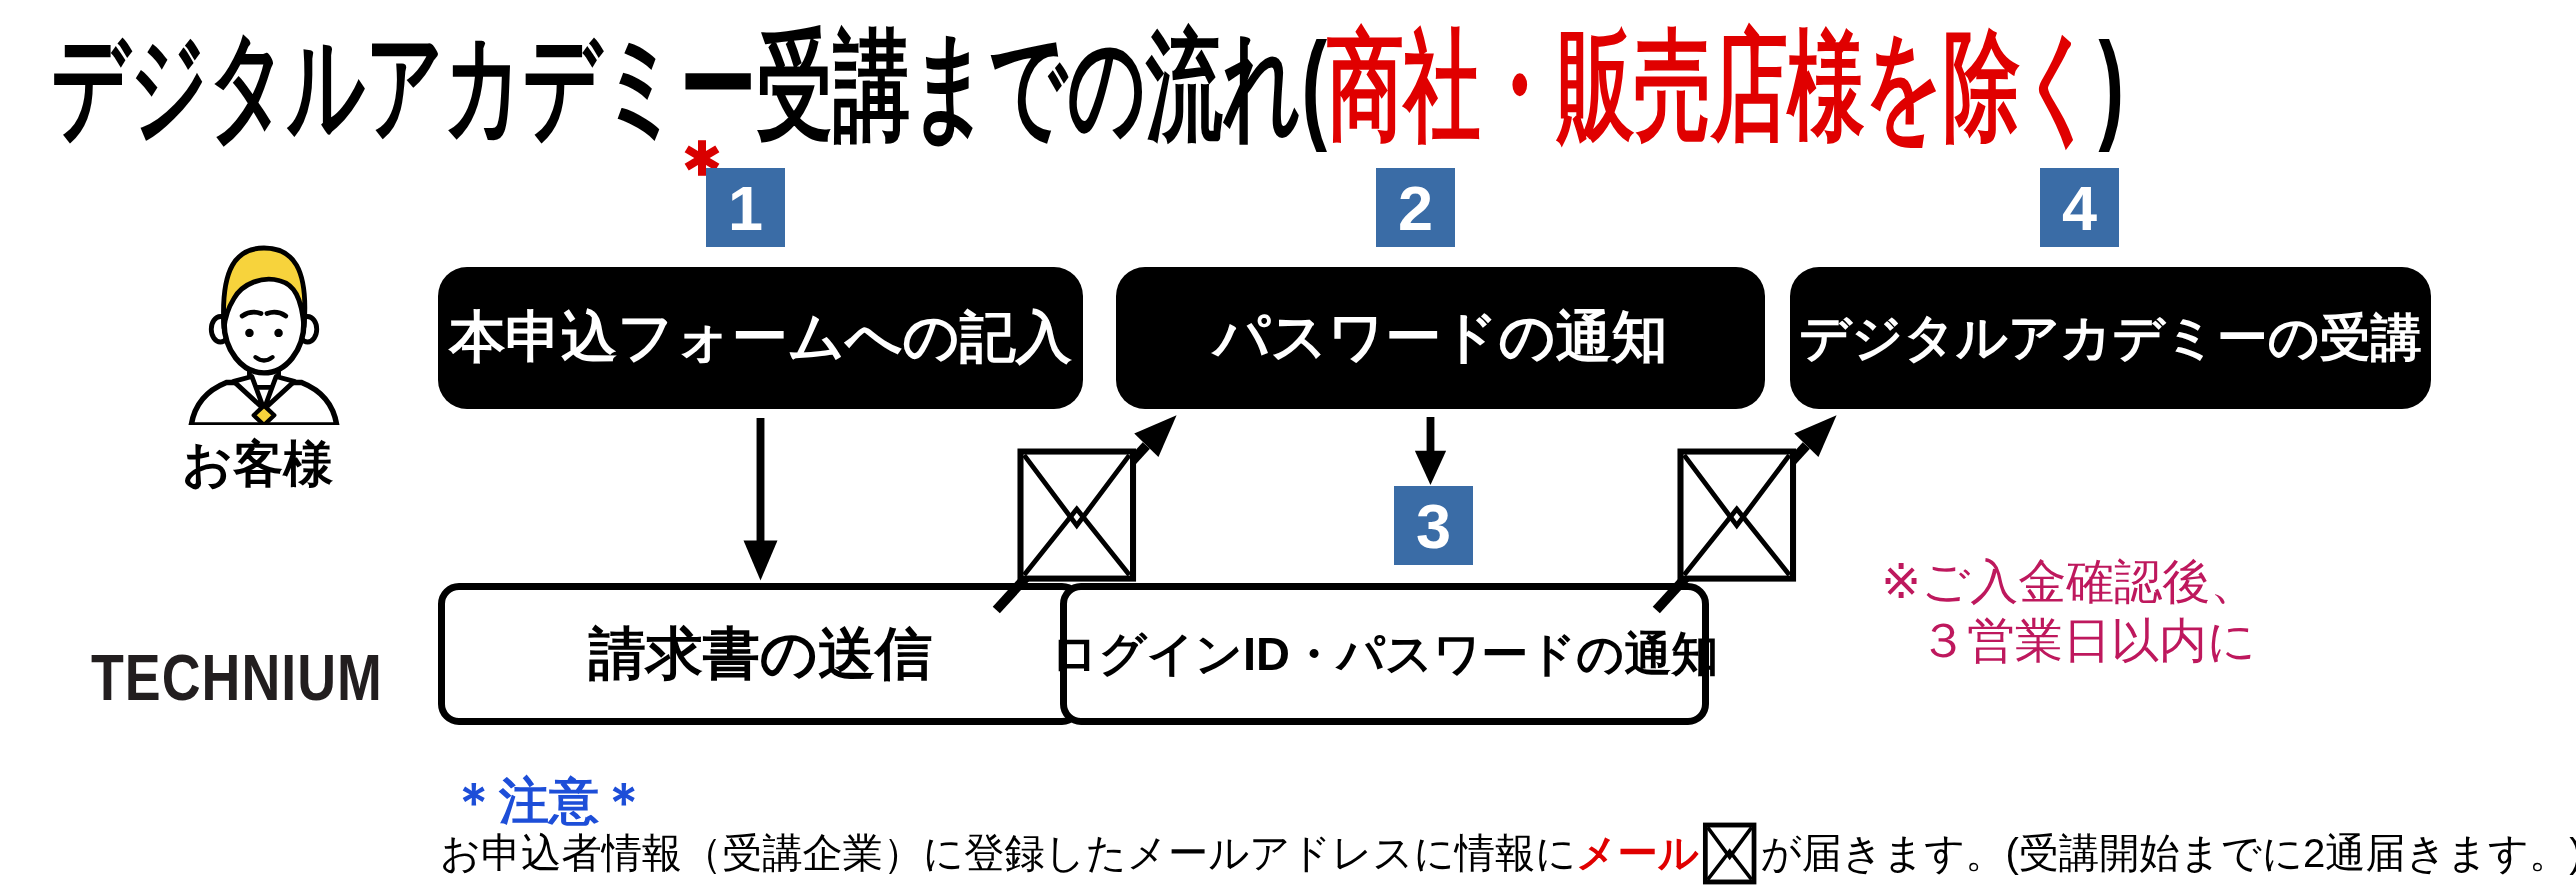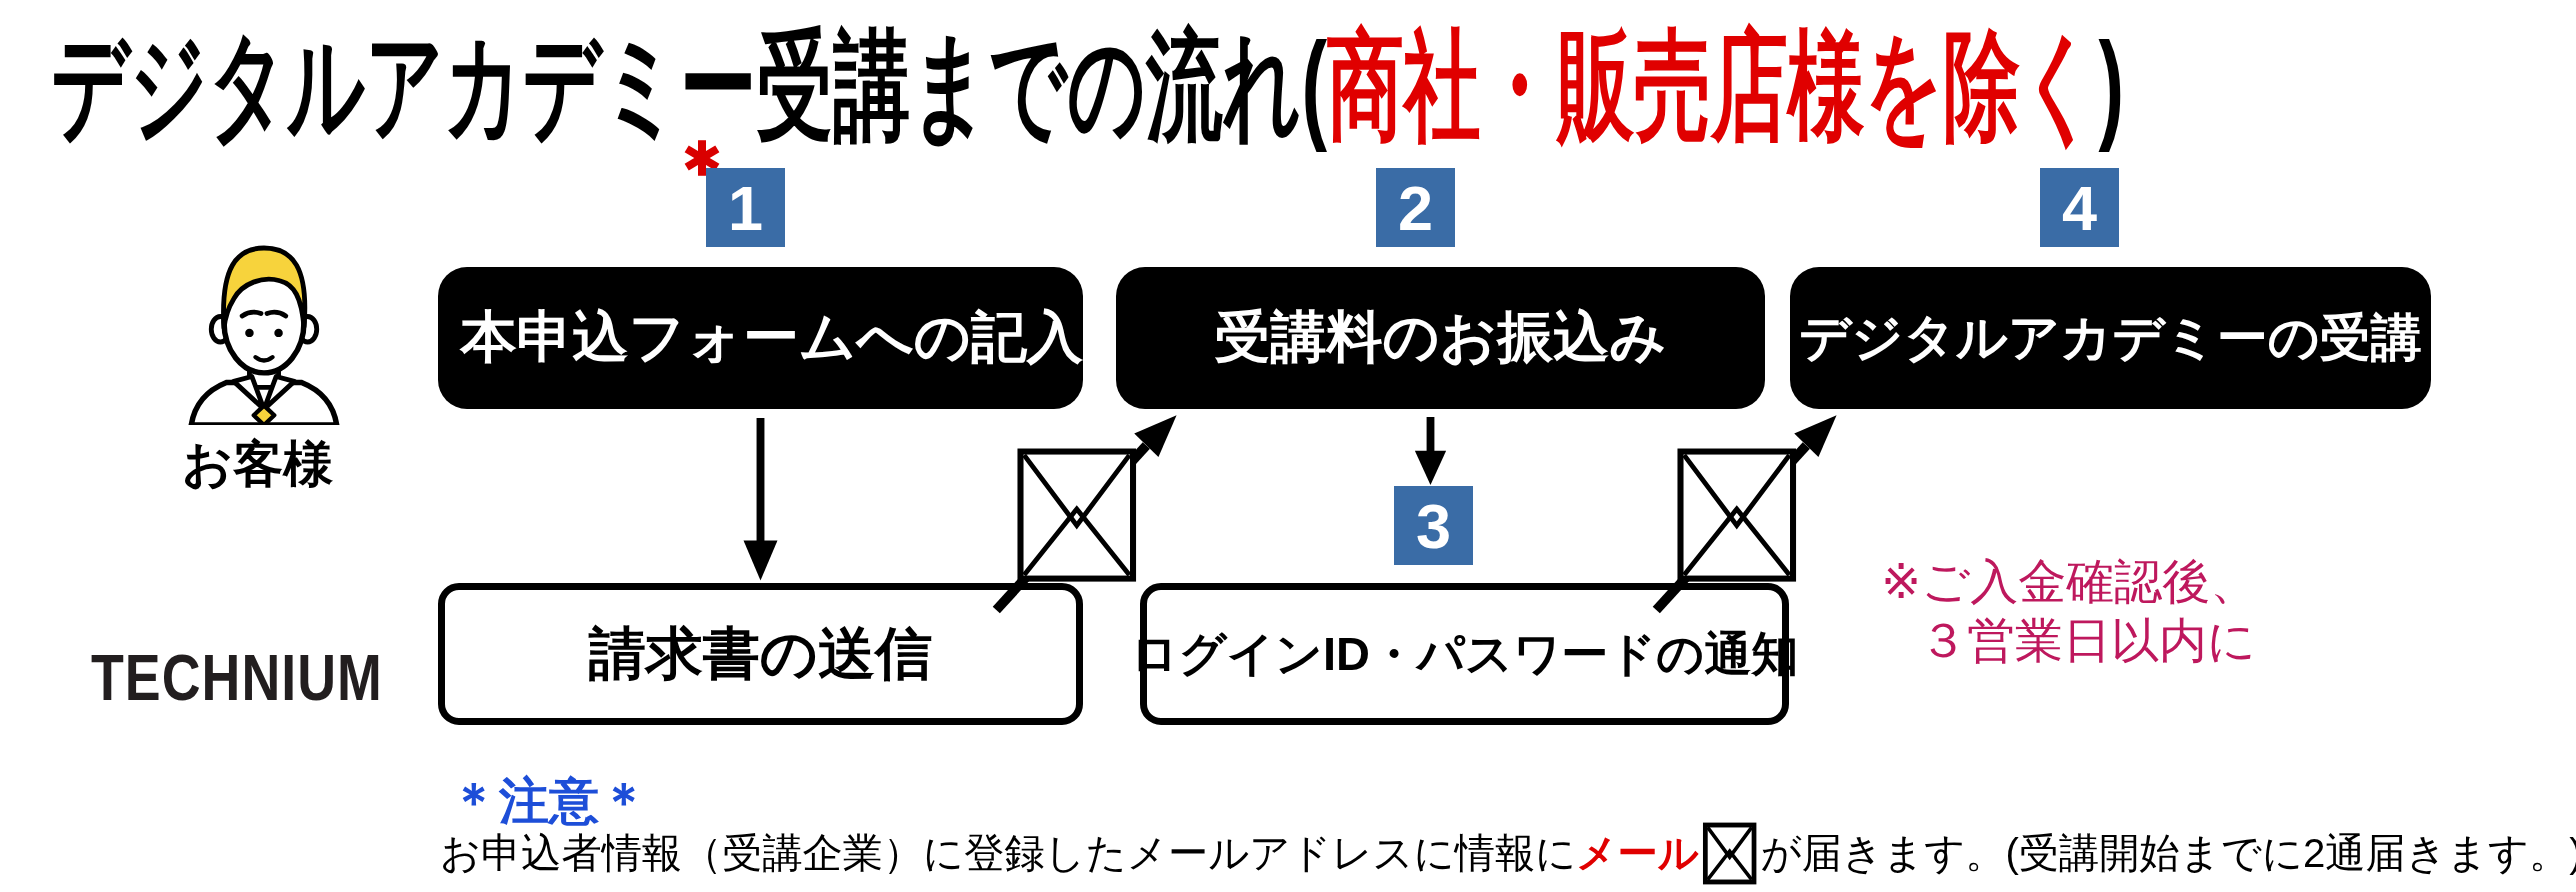--- a/index.html
+++ b/index.html
@@ -23,31 +23,31 @@
   }
   #badge1{left:706px;top:168px;}
   #badge2{left:1376px;top:168px;}
   #badge4{left:2040px;top:168px;}
   #badge3{left:1394px;top:486px;}
   
   .black-box{
     top:267px;height:142px;background:#000;border-radius:29px;color:#fff;font-weight:bold;
     display:flex;align-items:center;justify-content:center;white-space:nowrap;
   }
-  #bb-apply{left:438px;width:645px;font-size:56px;justify-content:flex-end;}
+  #bb-apply{left:438px;width:645px;font-size:56px;}
   #bb-payment{left:1116px;width:649px;font-size:56px;}
   #bb-attend{left:1790px;width:641px;font-size:51px;}
   
   .white-box{
     top:583px;height:142px;background:#fff;border:7.3px solid #000;border-radius:21px;
     box-sizing:border-box;color:#000;font-weight:bold;
     display:flex;align-items:center;justify-content:center;white-space:nowrap;
   }
   #wb-invoice{left:438px;width:645px;font-size:57px;}
-  #wb-login{left:1140px;width:649px;font-size:47px;}
+  #wb-login{left:1060px;width:649px;font-size:47px;}
   
   #customer-icon{left:173px;top:225px;width:182px;height:200px;}
   #customer-label{left:182px;top:431px;width:182px;text-align:left;font-size:50px;font-weight:bold;}
   #technium-logo{
     left:91px;top:641px;font-size:64px;font-weight:bold;color:#221E1F;
     transform:scaleX(0.84);transform-origin:left top;letter-spacing:1.2px;white-space:nowrap;
   }
   
   .down-arrow{overflow:visible;}
   #down1{left:741px;top:418px;}
@@ -93,21 +93,21 @@
     <span>4</span>
   </div>
 <div id="badge3" class="abs badge">
     <span>3</span>
   </div>
 
 <div id="bb-apply" class="abs black-box">
   <span>本申込フォームへの記入</span>
 </div>
 <div id="bb-payment" class="abs black-box">
-  <span>受講料のお振込み</span>
+  <span>パスワードの通知</span>
 </div>
 <div id="bb-attend" class="abs black-box">
   <span>デジタルアカデミーの受講</span>
 </div>
 
 <div id="wb-invoice" class="abs white-box">
   <span>請求書の送信</span>
 </div>
 <div id="wb-login" class="abs white-box">
   <span>ログインID・パスワードの通知</span>

